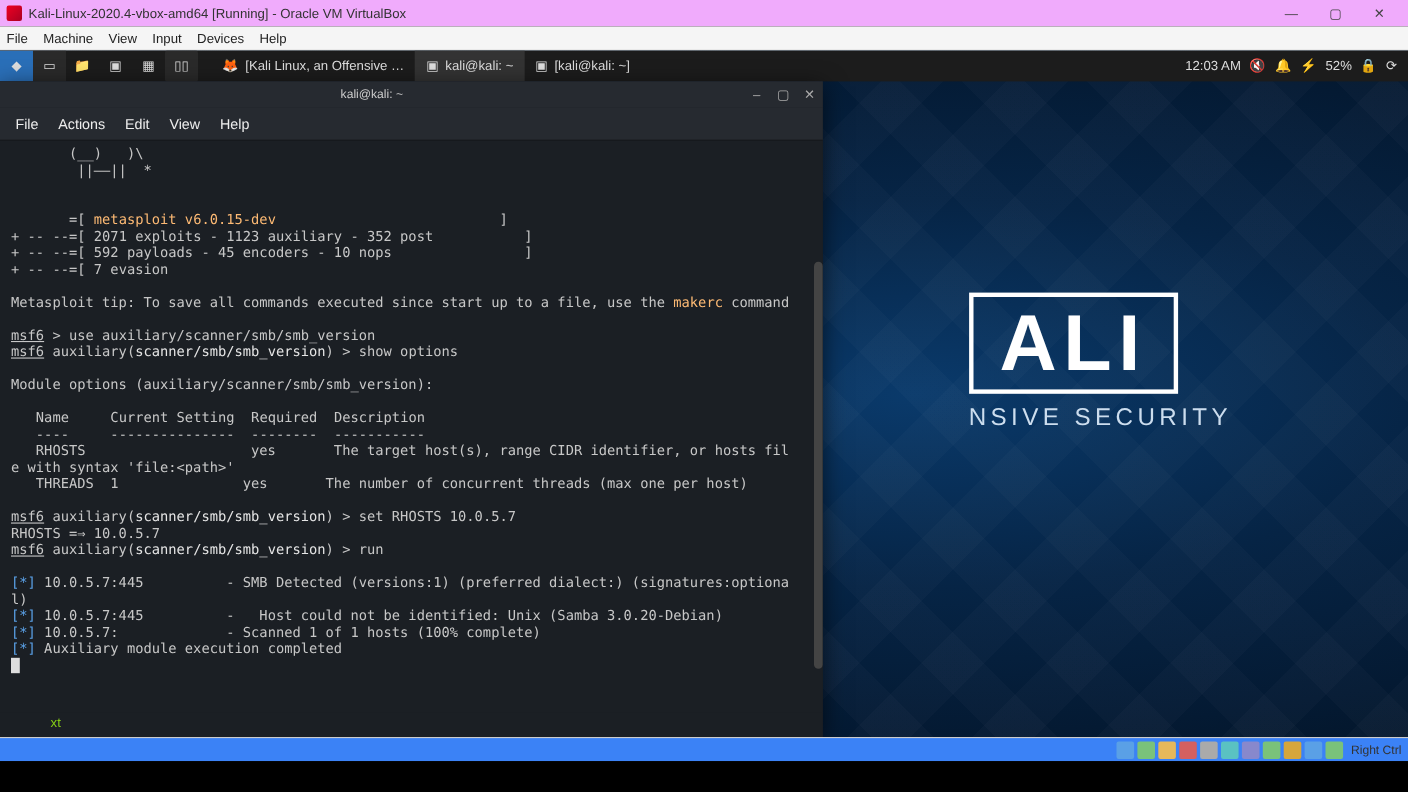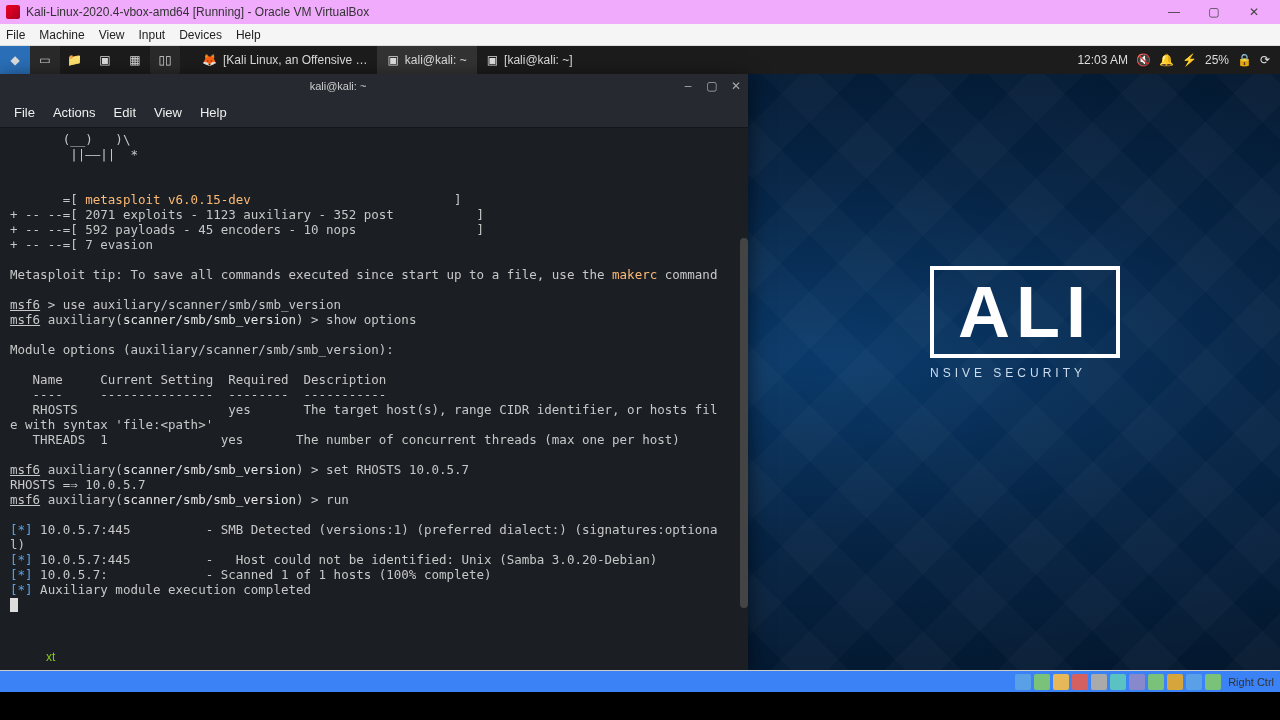--- a/index.html
+++ b/index.html
@@ -14,21 +14,21 @@
 
 
 .kali-desktop { position: absolute; top: 46px; left: 0; right: 0; height: 624px; background: radial-gradient(ellipse at 65% 50%, #0a3a6b 0%, #062445 40%, #041a33 70%, #02101f 100%); overflow: hidden; }
 .kali-pattern { position: absolute; inset: 0; background:
   repeating-linear-gradient(45deg, rgba(255,255,255,0.02) 0 40px, transparent 40px 80px),
   repeating-linear-gradient(-45deg, rgba(255,255,255,0.02) 0 40px, transparent 40px 80px);
 }
 .kali-logo { position: absolute; right: 160px; top: 220px; text-align: left; color: #fff; }
 .kali-logo .box { border: 4px solid #fff; padding: 6px 24px 6px 24px; display: inline-block; }
 .kali-logo .ali { font-size: 72px; font-weight: 700; letter-spacing: 6px; line-height: 1; }
-.kali-logo .tag { font-size: 12px; letter-spacing: 4px; margin-top: 8px; color: #cde; }
+.kali-logo .tag { font-size: 22px; letter-spacing: 4px; margin-top: 8px; color: #cde; }
 
 
 .xfce-panel { position: absolute; top: 0; left: 0; right: 0; height: 28px; background: #1c1c1c; display: flex; align-items: center; color: #ddd; font-size: 12px; }
 .xfce-panel .panel-btn { height: 28px; width: 30px; display: flex; align-items: center; justify-content: center; }
 .xfce-panel .task { display: flex; align-items: center; gap: 6px; padding: 0 10px; height: 28px; max-width: 190px; overflow: hidden; white-space: nowrap; }
 .xfce-panel .task.active { background: #333; }
 .xfce-panel .spacer { flex: 1; }
 .xfce-panel .tray { display: flex; align-items: center; gap: 8px; padding: 0 10px; }
 .pill { background:#2a2a2a; border-radius:2px; padding:2px 4px; }
 
@@ -101,21 +101,21 @@
     <div class="task">
       <span>▣</span>
       <span>[kali@kali: ~]</span>
     </div>
     <div class="spacer"></div>
     <div class="tray">
       <span>12:03 AM</span>
       <span>🔇</span>
       <span>🔔</span>
       <span>⚡</span>
-      <span>25%</span>
+      <span>52%</span>
       <span>🔒</span>
       <span>⟳</span>
     </div>
   </div>
 
   <div class="term-window">
     <div class="term-title">
       <div class="ttitle">kali@kali: ~</div>
       <div class="tbtn">–</div>
       <div class="tbtn">▢</div>

